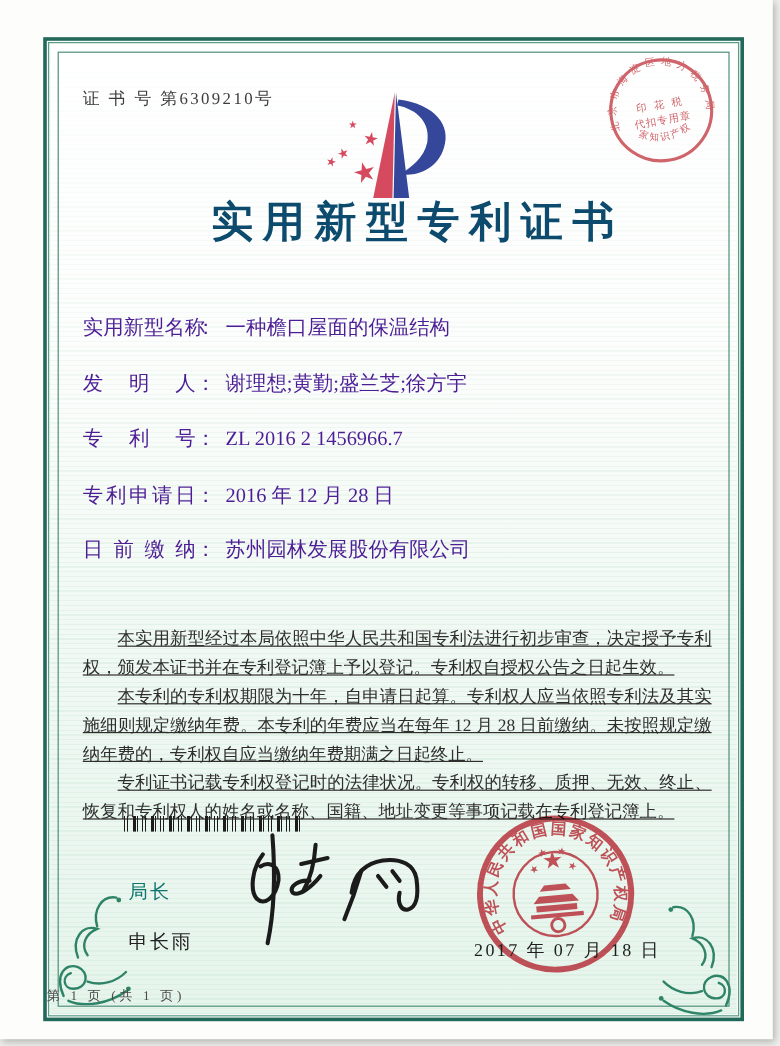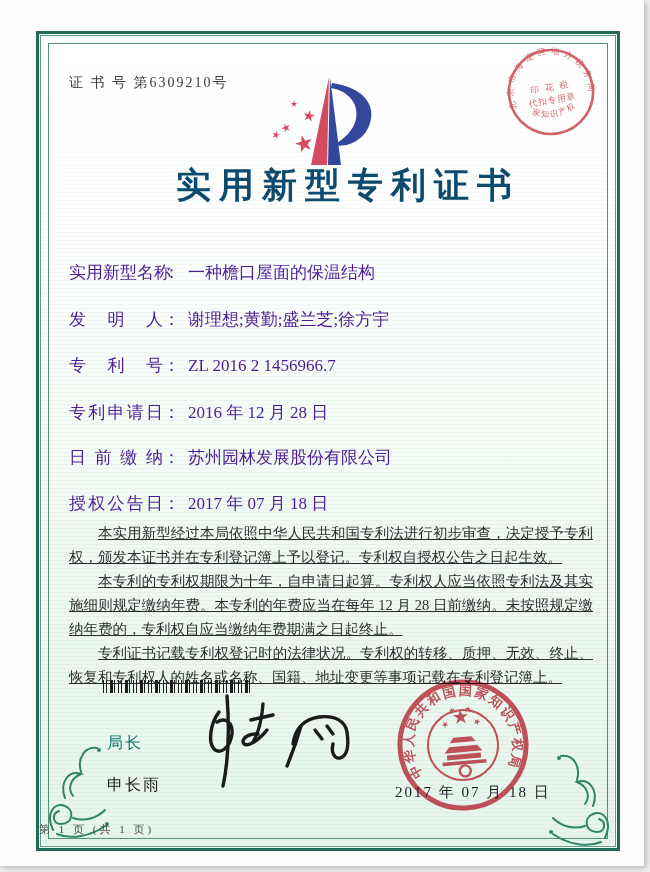--- a/index.html
+++ b/index.html
@@ -117,23 +117,20 @@
     </div>
     <div class="field" style="top:320px">
       <span class="flabel">专利号</span><span class="colon">：</span><span class="fvalue">ZL 2016 2 1456966.7</span>
     </div>
     <div class="field" style="top:367px">
       <span class="flabel">专利申请日</span><span class="colon">：</span><span class="fvalue">2016 年 12 月 28 日</span>
     </div>
     <div class="field" style="top:412px">
       <span class="flabel">日前缴纳</span><span class="colon">：</span><span class="fvalue">苏州园林发展股份有限公司</span>
     </div>
-    <div class="field" style="top:458px">
-      <span class="flabel">授权公告日</span><span class="colon">：</span><span class="fvalue">2017 年 07 月 18 日</span>
-    </div>
 
     <div class="body">
       <p>本实用新型经过本局依照中华人民共和国专利法进行初步审查，决定授予专利权，颁发本证书并在专利登记簿上予以登记。专利权自授权公告之日起生效。</p>
       <p>本专利的专利权期限为十年，自申请日起算。专利权人应当依照专利法及其实施细则规定缴纳年费。本专利的年费应当在每年 12 月 28 日前缴纳。未按照规定缴纳年费的，专利权自应当缴纳年费期满之日起终止。</p>
       <p>专利证书记载专利权登记时的法律状况。专利权的转移、质押、无效、终止、恢复和专利权人的姓名或名称、国籍、地址变更等事项记载在专利登记簿上。</p>
     </div>
 
     <div class="barcode"></div>
 
     <div class="issuer-title">局长</div>

